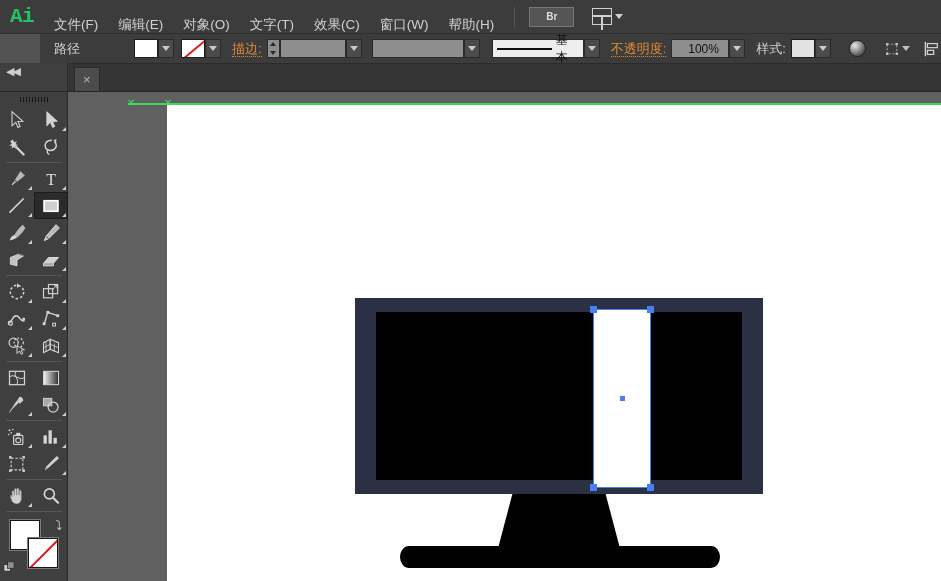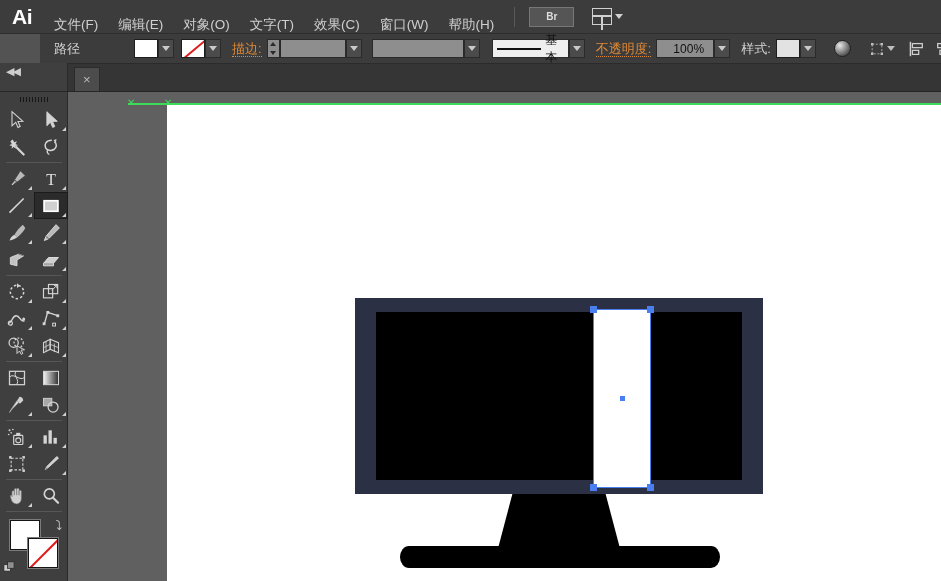--- a/index.html
+++ b/index.html
@@ -15,22 +15,22 @@
   
   .menubar {
     position: absolute; left: 0; top: 0; width: 941px; height: 34px;
     background: #3c3c3c;
     display: flex; align-items: center;
     border-bottom: 1px solid #2e2e2e;
   }
   .ai-logo {
     width: 44px; height: 24px;
     display: flex; align-items: center; justify-content: center;
-    color: #ffffff; font-size: 21px; font-weight: bold;
-    font-family: Liberation Sans, sans-serif;
+    color: #22c55e; font-size: 21px; font-weight: bold;
+    font-family: Liberation Mono, monospace;
     letter-spacing: -0.5px;
   }
   .menu-item {
     padding: 12px 10px; height: 42px; line-height: 34px;
     color: #cfcfcf; font-size: 13.5px; white-space: nowrap;
     cursor: default;
   }
   .menu-sep-v {
     width: 1px; height: 20px; background: #5a5a5a; margin: 0 10px;
   }
@@ -286,21 +286,21 @@
     </div>
 
     <div style="display:flex;margin-left:10px">
       <div class="field-gray" style="width:92px"></div>
       <div class="dd-arrow">
           <i></i>
         </div>
     </div>
 
     <div style="display:flex;margin-left:12px">
-      <div class="field-white" style="width:77px">
+      <div class="field-white" style="width:92px">
         <div class="stroke-line"></div>
         <span>基本</span>
       </div>
       <div class="dd-arrow">
           <i></i>
         </div>
     </div>
 
     <div class="cb-label-o" style="margin-left:11px">不透明度:</div>
     <div style="display:flex;margin-left:5px">

